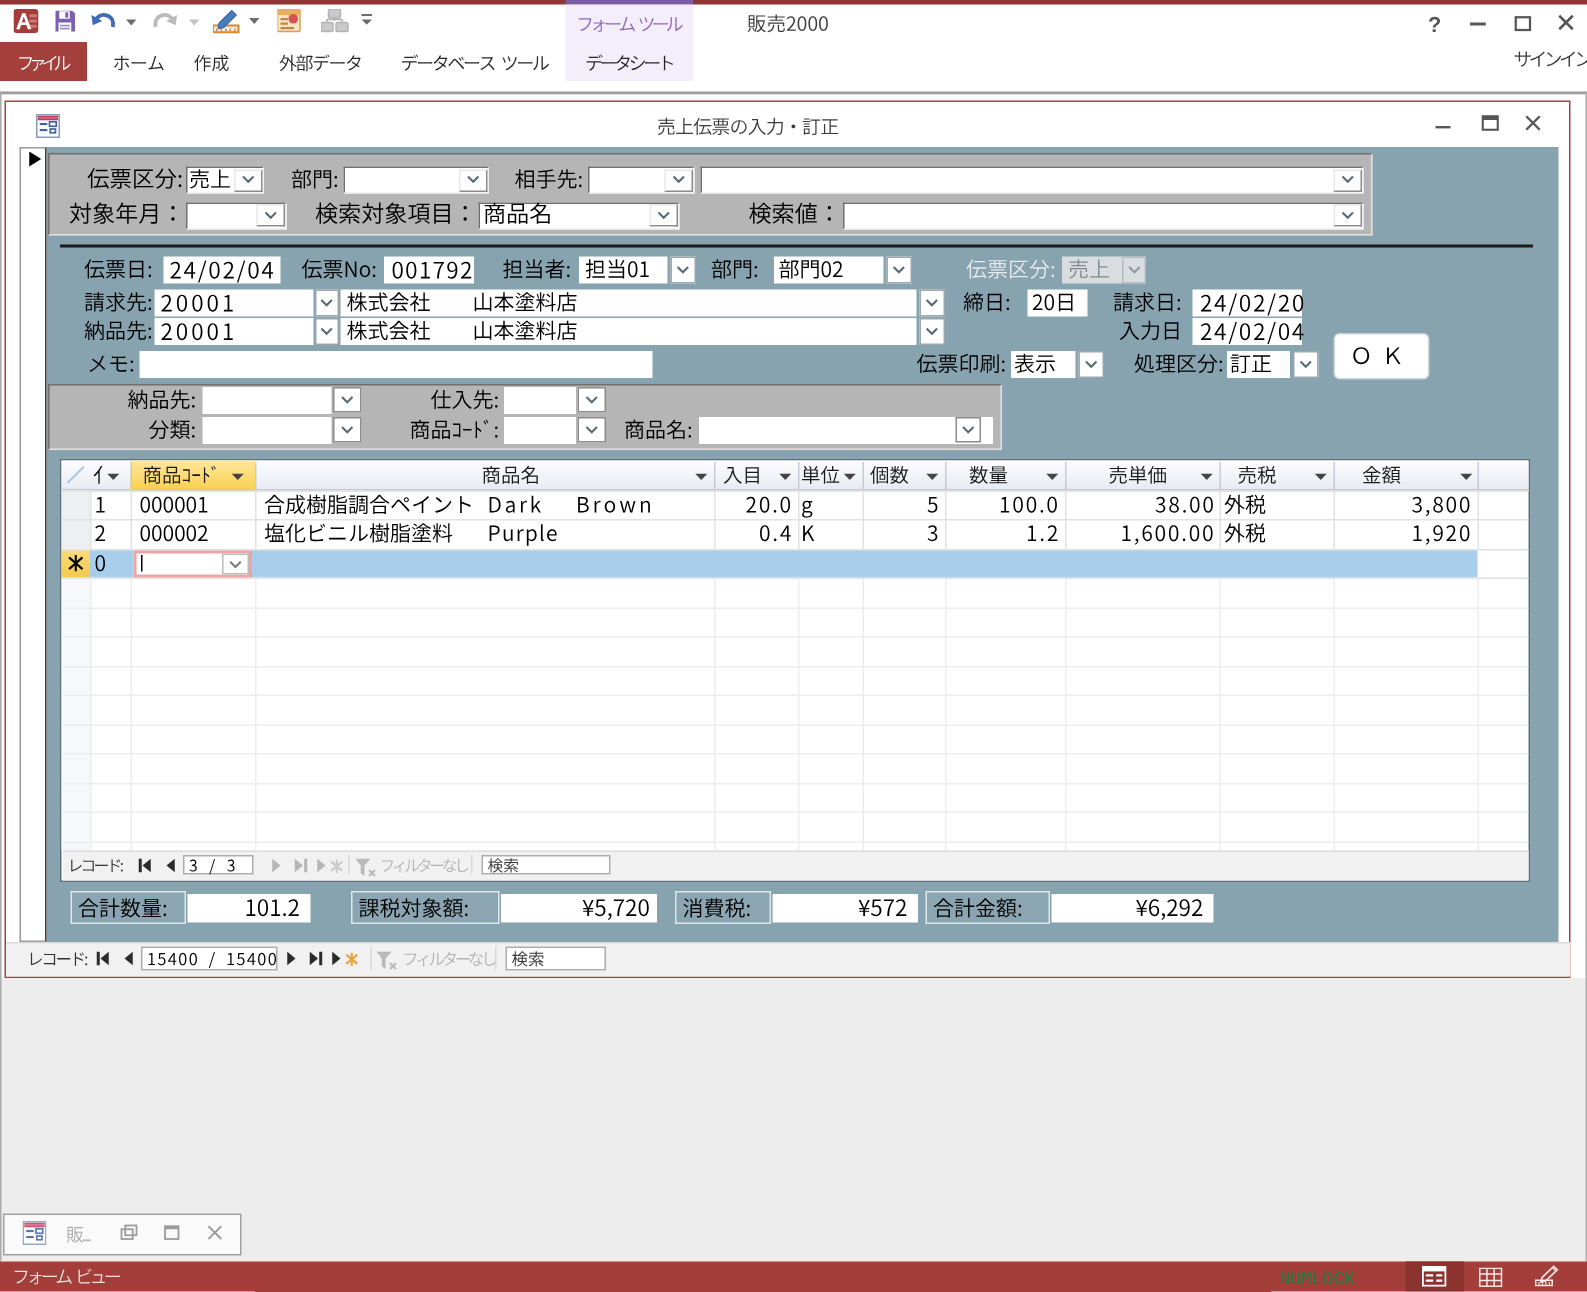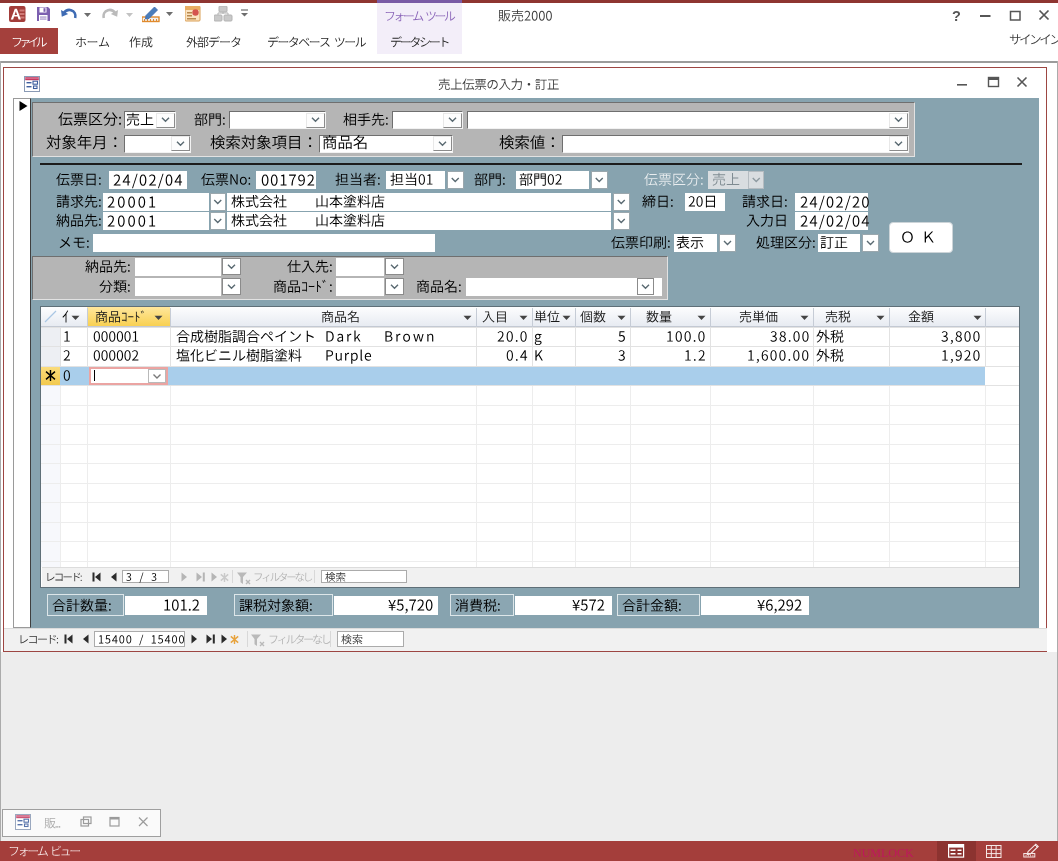--- a/index.html
+++ b/index.html
@@ -1253,21 +1253,21 @@
     <g fill="#f3e2e1">
       <use href="#g30d5" transform="translate(1 12.5) scale(0.012)"></use>
       <use href="#g30a9" transform="translate(10.6 12.5) scale(0.012)"></use>
       <use href="#g30fc" transform="translate(20.2 12.5) scale(0.012)"></use>
       <use href="#g30e0" transform="translate(29.8 12.5) scale(0.012)"></use>
       <use href="#g30d3" transform="translate(43.0 12.5) scale(0.012)"></use>
       <use href="#g30e5" transform="translate(52.6 12.5) scale(0.012)"></use>
       <use href="#g30fc" transform="translate(62.2 12.5) scale(0.012)"></use>
     </g>
   </svg>
-<div class="ab" style="left:853px;top:845.5px;font-size:12px;color:#be185d;font-family:Liberation Serif, serif">NUMLOCK</div>
+<div class="ab" style="left:853px;top:845.5px;font-size:12px;color:#15803d;font-family:Liberation Mono, monospace">NUMLOCK</div>
 <div class="ab" style="left:937px;top:841px;width:39px;height:20px;background:#8c3330"></div>
 <svg class="ab" style="left:948px;top:844px" width="17" height="14">
 <rect x="0.6" y="0.6" width="15" height="12.5" fill="none" stroke="#fff" stroke-width="1.2"></rect>
 <rect x="0.6" y="0.6" width="15" height="3" fill="#fff"></rect>
 <g fill="#fff">
       <rect x="2.5" y="5.5" width="5" height="1.5"></rect>
       <rect x="9.5" y="5.5" width="4" height="1.5"></rect>
       <rect x="2.5" y="9" width="5" height="1.5"></rect>
       <rect x="9.5" y="9" width="4" height="1.5"></rect>
     </g>

